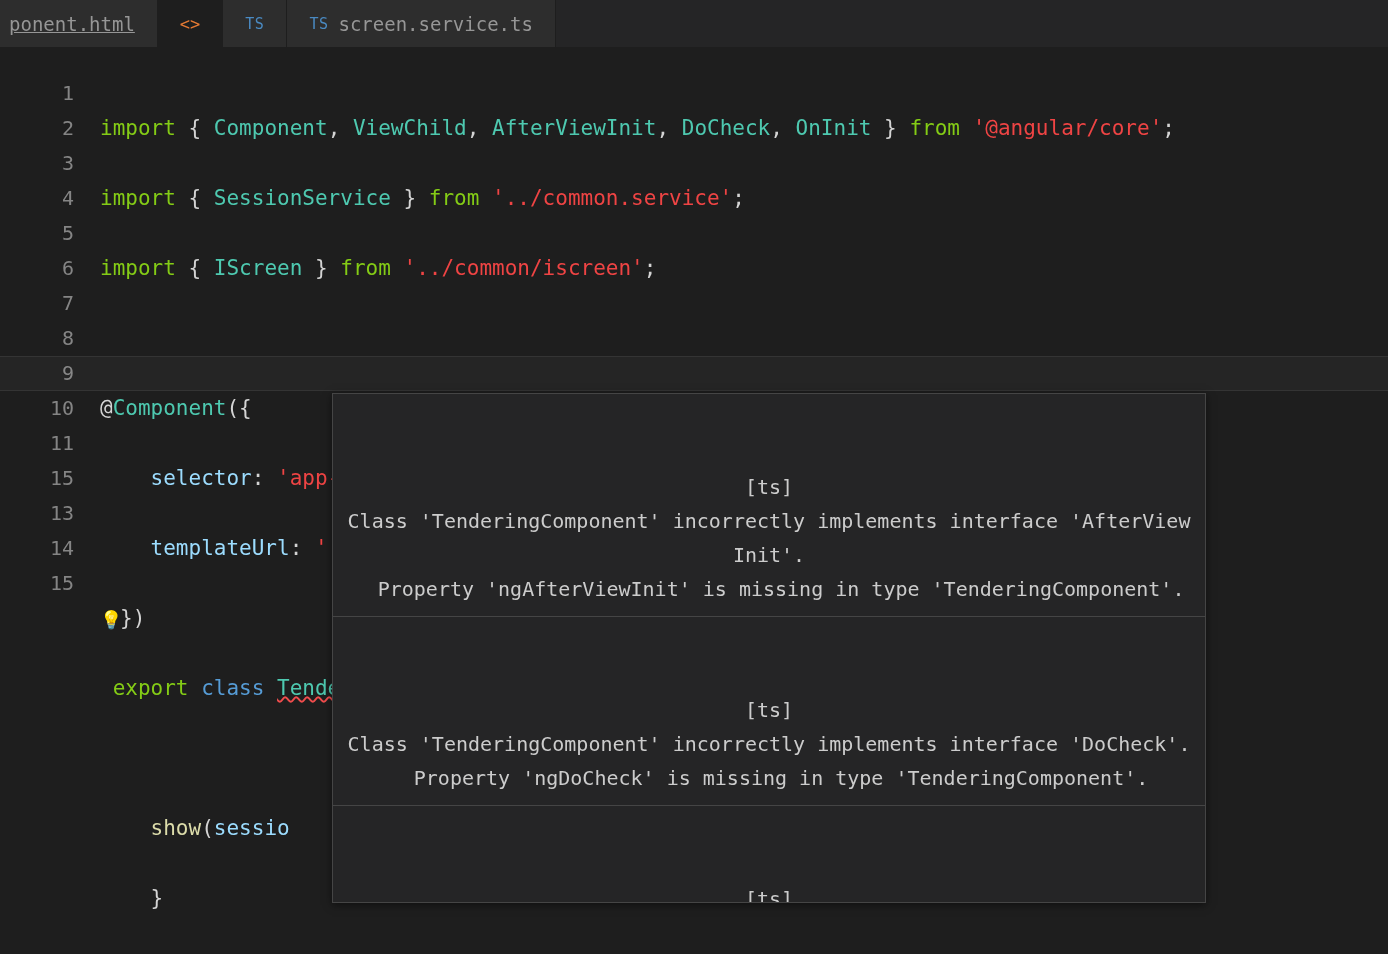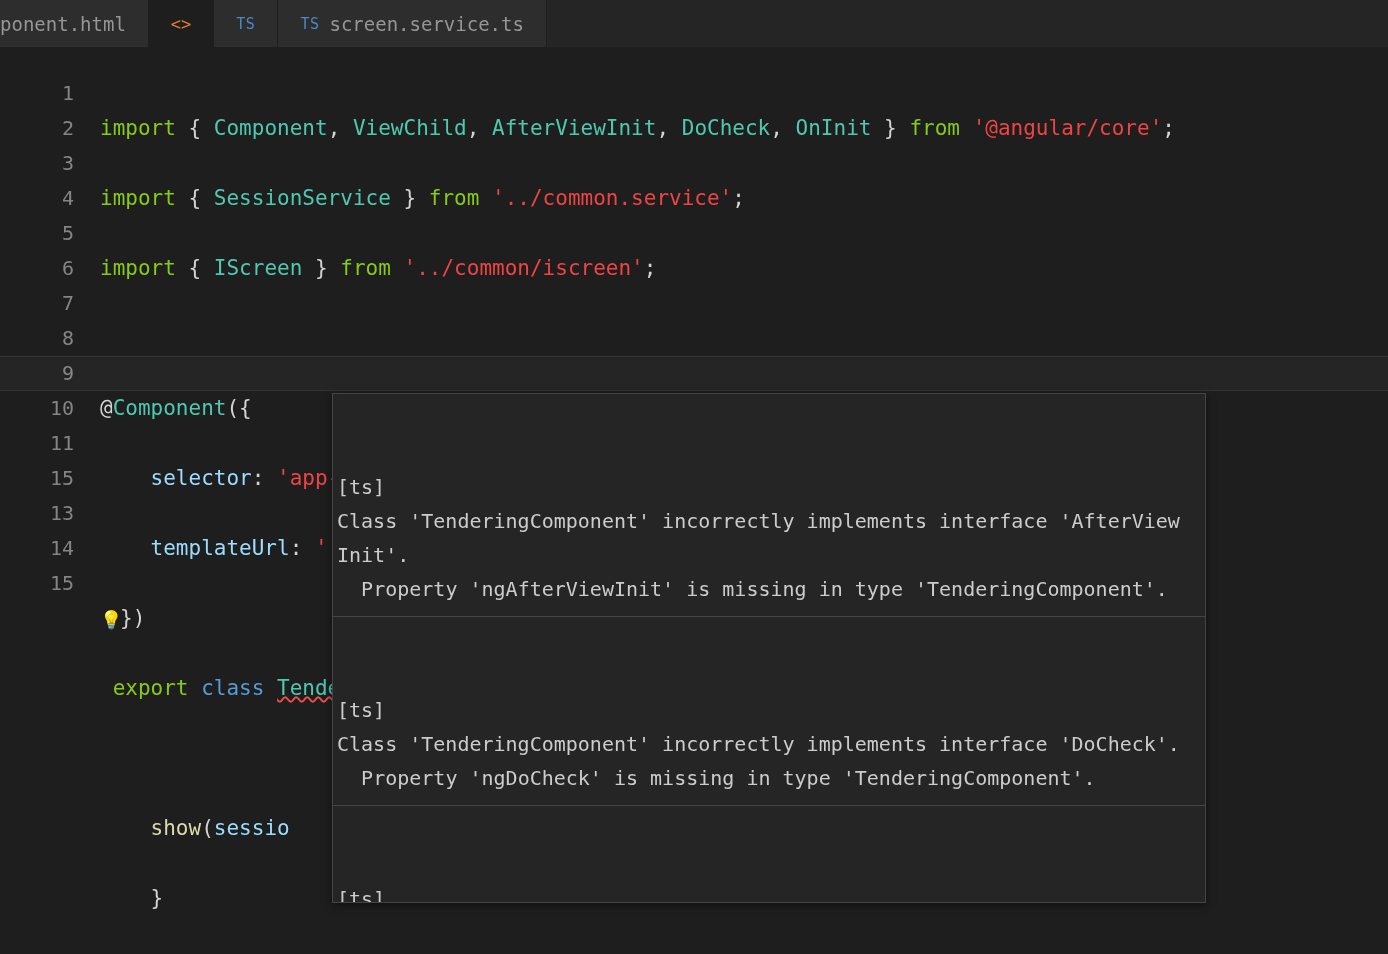--- a/index.html
+++ b/index.html
@@ -25,21 +25,21 @@
     align-items: center;
     padding: 0 22px;
     background: #2d2d2d;
     color: #969696;
     gap: 10px;
     cursor: pointer;
     white-space: nowrap;
     font-size: 19px;
     border-right: 1px solid #1e1e1e;
   }
-  .tab.partial { padding-left: 0; }
+  .tab.partial { padding-left: 9px; text-decoration: underline; }
   .tab.active {
     background: #1e1e1e;
     color: #e6e6e6;
   }
   .tab .ts-badge {
     color: #4a8ac2;
     font-weight: normal;
     font-size: 15px;
     letter-spacing: 0.5px;
   }
@@ -135,24 +135,25 @@
     background: #252526;
     border: 1px solid #454545;
     color: #cccccc;
     font-size: 20px;
     line-height: 34px;
     box-shadow: 0 2px 8px rgba(0,0,0,0.5);
     max-height: 510px;
     overflow: hidden;
   }
   .hover-block {
-    padding: 8px 14px 10px 4px;
+    padding: 8px 14px 10px 14px;
     border-bottom: 1px solid #454545;
     white-space: pre-wrap;
     word-break: break-all;
+    text-align: center;
   }
   .hover-block:last-child { border-bottom: none; }
 </style>
 </head>
 <body>
 
 <div class="tab-bar">
   <div class="tab partial">
     <span>ponent.html</span>
   </div>

